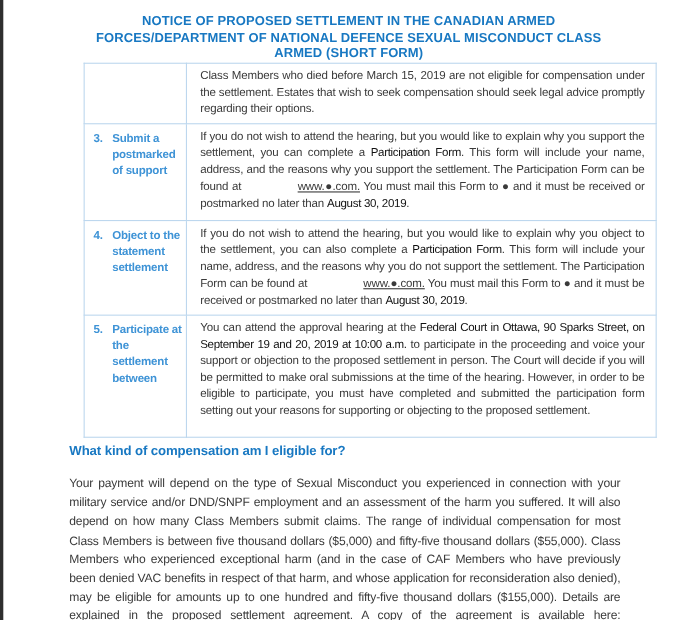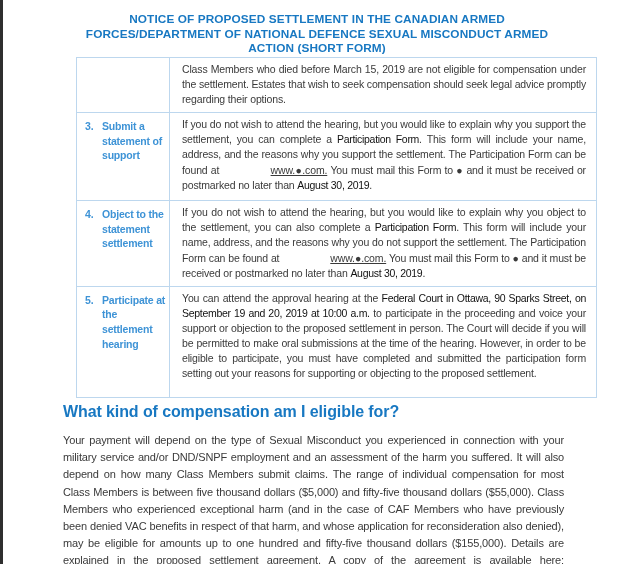--- a/index.html
+++ b/index.html
@@ -79,21 +79,21 @@
   .label-num{
     width:17px;
     flex:0 0 17px;
   }
   .label-text{
     width:68px;
   }
   .section-heading{
     position:absolute;
     left:63px;top:403px;
-    font-size:16px;
+    font-size:12px;
     font-weight:bold;
     color:var(--heading_blue);
     letter-spacing:-0.1px;
   }
   .body-paragraph{
     position:absolute;
     left:63px;top:432px;
     width:501px;
     font-size:11px;
     line-height:17.2px;
@@ -105,58 +105,58 @@
   .u{text-decoration:underline;padding-left:48px;}
 </style>
 </head>
 <body>
 
 <div class="page">
   <div class="page-edge"></div>
 
   <div class="doc-title">
     <div>NOTICE OF PROPOSED SETTLEMENT IN THE CANADIAN ARMED</div>
-    <div>FORCES/DEPARTMENT OF NATIONAL DEFENCE SEXUAL MISCONDUCT ARMED</div>
-    <div>ACTION (SHORT FORM)</div>
+    <div>FORCES/DEPARTMENT OF NATIONAL DEFENCE SEXUAL MISCONDUCT CLASS</div>
+    <div>ARMED (SHORT FORM)</div>
   </div>
 
   <table class="notice-table">
     <tbody>
         <tr class="row-1">
       <td class="cell-label">
         <div class="label-wrap">
           <span class="label-num"></span>
           <span class="label-text"></span>
         </div>
       </td>
       <td class="cell-body"><span>Class Members who died before March 15, 2019 are not eligible for compensation under the settlement. Estates that wish to seek compensation should seek legal advice promptly regarding their options.</span></td>
     </tr>
     <tr class="row-2">
       <td class="cell-label">
         <div class="label-wrap">
           <span class="label-num">3.</span>
-          <span class="label-text">Submit a statement of support</span>
+          <span class="label-text">Submit a postmarked of support</span>
         </div>
       </td>
       <td class="cell-body"><span>If you do not wish to attend the hearing, but you would like to explain why you support the settlement, you can complete a </span><span class="b">Participation Form</span><span>. This form will include your name, address, and the reasons why you support the settlement. The Participation Form can be found at </span><span class="u">www.●.com.</span><span> You must mail this Form to ● and it must be received or postmarked no later than </span><span class="b">August 30, 2019</span><span>.</span></td>
     </tr>
     <tr class="row-3">
       <td class="cell-label">
         <div class="label-wrap">
           <span class="label-num">4.</span>
           <span class="label-text">Object to the statement settlement</span>
         </div>
       </td>
       <td class="cell-body"><span>If you do not wish to attend the hearing, but you would like to explain why you object to the settlement, you can also complete a </span><span class="b">Participation Form</span><span>. This form will include your name, address, and the reasons why you do not support the settlement. The Participation Form can be found at </span><span class="u">www.●.com.</span><span> You must mail this Form to ● and it must be received or postmarked no later than </span><span class="b">August 30, 2019</span><span>.</span></td>
     </tr>
     <tr class="row-4">
       <td class="cell-label">
         <div class="label-wrap">
           <span class="label-num">5.</span>
-          <span class="label-text">Participate at the settlement hearing</span>
+          <span class="label-text">Participate at the settlement between</span>
         </div>
       </td>
       <td class="cell-body"><span>You can attend the approval hearing at the </span><span class="b">Federal Court in Ottawa, 90 Sparks Street, on September 19 and 20, 2019 at 10:00 a.m.</span><span> to participate in the proceeding and voice your support or objection to the proposed settlement in person. The Court will decide if you will be permitted to make oral submissions at the time of the hearing. However, in order to be eligible to participate, you must have completed and submitted the participation form setting out your reasons for supporting or objecting to the proposed settlement.</span></td>
     </tr>
   </tbody>
     </table>
 
   <div class="section-heading">What kind of compensation am I eligible for?</div>
 
   <div class="body-paragraph"><span>Your payment will depend on the type of Sexual Misconduct you experienced in connection with your military service and/or DND/SNPF employment and an assessment of the harm you suffered. It will also depend on how many Class Members submit claims. The range of individual compensation for most Class Members is between five thousand dollars ($5,000) and fifty-five thousand dollars ($55,000). Class Members who experienced exceptional harm (and in the case of CAF Members who have previously been denied VAC benefits in respect of that harm, and whose application for reconsideration also denied), may be eligible for amounts up to one hundred and fifty-five thousand dollars ($155,000). Details are explained in the proposed settlement agreement. A copy of the agreement is available here: </span><span class="u">www.●.com</span><span>.</span></div>

